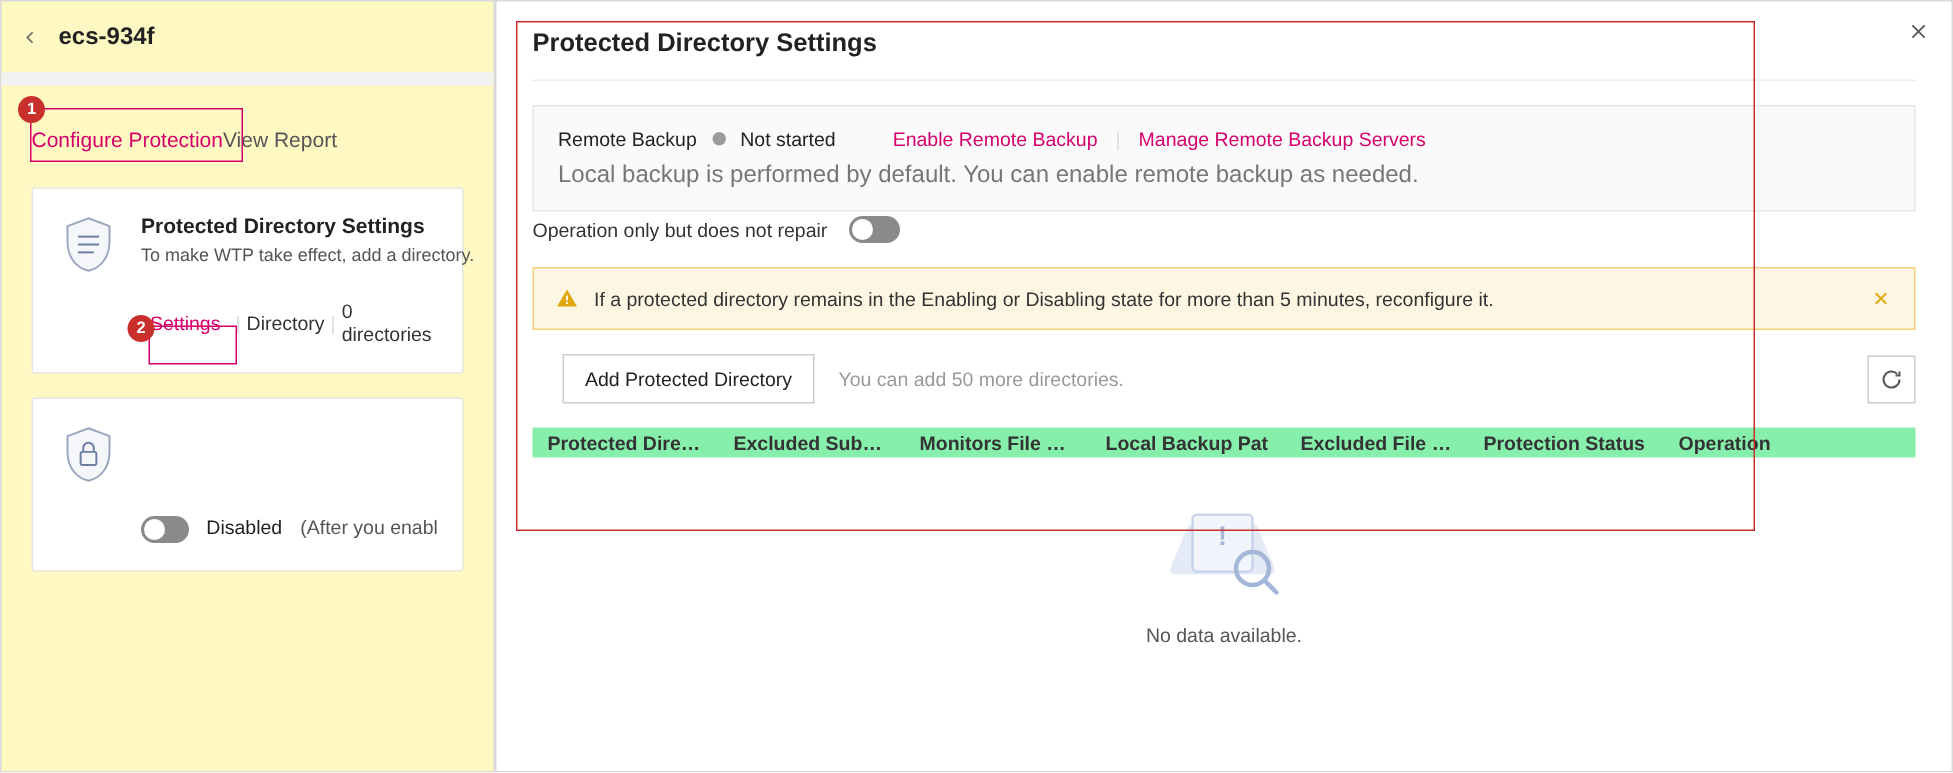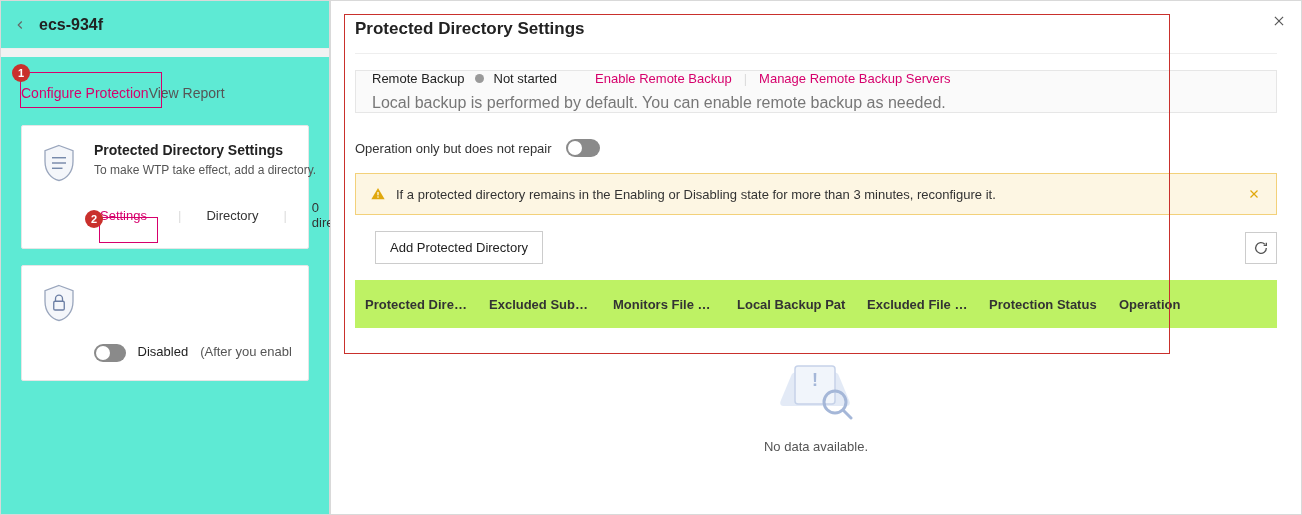--- a/index.html
+++ b/index.html
@@ -1,19 +1,19 @@
 <!DOCTYPE html>
 <html><head>
 <meta charset="utf-8">
 <style>
 * { box-sizing: border-box; margin: 0; padding: 0; }
 body { font-family: -apple-system, Arial, sans-serif; font-size: 13px; color: #333; background: #fff; width: 1302px; height: 515px; position: relative; overflow: hidden; }
 
 
-.left-page { position: absolute; left: 0; top: 0; width: 330px; height: 515px; background: #5eead4; border: 1px solid #d9d9d9; }
+.left-page { position: absolute; left: 0; top: 0; width: 330px; height: 515px; background: #fef9c3; border: 1px solid #d9d9d9; }
 .page-header { display: flex; align-items: center; height: 48px; padding: 0 12px; border-bottom: 1px solid #eee; }
 .back-chevron { width: 18px; height: 18px; color: #666; cursor: pointer; margin-right: 8px; display:flex; align-items:center; }
 .page-title { font-size: 16px; font-weight: 600; color: #222; }
 .gray-strip { height: 8px; background: #f2f2f2; }
 
 .tabs-row { display: flex; align-items: flex-end; padding: 20px 20px 0 20px; }
 .tab { font-size: 14px; color: #555; padding: 8px 0; cursor: pointer; }
 .tab.active { color: #d6006c; }
 
 .annot-box1 { position: absolute; border: 1px solid #d6006c; left: 20px; top: 72px; width: 142px; height: 36px; pointer-events: none; }
@@ -21,57 +21,57 @@
 .annot-badge.b1 { left: 12px; top: 64px; }
 .annot-box2 { position: absolute; border: 1px solid #d6006c; left: 99px; top: 217px; width: 59px; height: 26px; pointer-events: none; }
 .annot-badge.b2 { left: 85px; top: 210px; }
 
 .card { margin: 16px 20px 0 20px; background: #fff; border: 1px solid #e6e6e6; border-radius: 2px; padding: 16px 16px 18px 16px; position: relative; }
 .card-inner { display: flex; gap: 14px; }
 .shield-icon { width: 42px; height: 42px; flex-shrink: 0; }
 .card-title { font-size: 14px; font-weight: 600; color: #222; margin-bottom: 4px; }
 .card-sub { font-size: 12px; color: #555; line-height: 1.4; white-space: nowrap; overflow: hidden; }
 
-.card-links { margin-top: 16px; margin-left: 56px; display: flex; align-items: center; gap: 25px; font-size: 13px; color: #333; }
+.card-links { margin-top: 16px; margin-left: 56px; display: flex; align-items: center; gap: 4px; font-size: 13px; color: #333; }
 .card-links .link { color: #d6006c; cursor: pointer; padding: 4px 6px; }
 .card-links .sep { color: #ddd; }
 .card-links .static { color: #333; }
 
 .toggle-row { margin-top: 20px; margin-left: 56px; display: flex; align-items: flex-start; gap: 12px; font-size: 13px; }
 .toggle { width: 34px; height: 18px; border-radius: 9px; background: #8a8a8a; position: relative; }
 .toggle::after { content: ""; position: absolute; width: 14px; height: 14px; border-radius: 50%; background: #fff; top: 2px; left: 2px; }
 .toggle-label { color: #222; }
 .toggle-note { color: #555; white-space: nowrap; overflow: hidden; }
 
 
 .right-panel { position: absolute; left: 330px; top: 0; right: 0; height: 515px; background: #fff; border: 1px solid #d9d9d9; padding: 18px 24px 0 24px; }
 .close-x { position: absolute; right: 12px; top: 10px; width: 20px; height: 20px; color: #555; cursor: pointer; display:flex; align-items:center; justify-content:center; }
 .panel-title { font-size: 17px; font-weight: 700; color: #222; margin-bottom: 14px; }
 .hr { height: 1px; background: #eee; margin-bottom: 16px; }
 
-.info-bar { border: 1px solid #e6e6e6; background: #fafafa; padding: 0 16px; margin-bottom: 26px; }
+.info-bar { border: 1px solid #e6e6e6; background: #fafafa; padding: 14px 16px; margin-bottom: 3px; }
 .info-top { display: flex; align-items: center; gap: 10px; font-size: 13px; color: #222; flex-wrap: wrap; }
 .dot-gray { width: 9px; height: 9px; border-radius: 50%; background: #9a9a9a; display:inline-block; }
 .pink-link { color: #d6006c; cursor: pointer; }
 .info-sep { color: #ddd; padding: 0 2px; }
 .info-sub { margin-top: 8px; font-size: 16px; color: #777; }
 
 .mon-row { display: flex; align-items: center; gap: 14px; font-size: 13px; margin-bottom: 16px; }
 
 .warn-bar { display: flex; align-items: center; border: 1px solid #f3d17a; background: #fdf6e3; padding: 12px 14px; margin-bottom: 16px; }
 .warn-tri { color: #e0a80d; margin-right: 10px; width: 16px; height: 16px; display:flex; align-items:center; }
 .warn-text { font-size: 13px; color: #333; flex: 1; }
 .warn-x { color: #e0a80d; cursor: pointer; width: 16px; height: 16px; display:flex; align-items:center; justify-content:center; }
 
 .add-row { display: flex; align-items: center; margin-bottom: 16px; margin-left: 20px; }
 .add-btn { border: 1px solid #ccc; background: #fff; padding: 8px 14px; font-size: 13px; color: #222; cursor: pointer; }
 .add-hint { margin-left: 16px; font-size: 13px; color: #999; }
 .refresh-btn { margin-left: auto; border: 1px solid #ccc; background: #fff; width: 32px; height: 32px; display: flex; align-items: center; justify-content: center; color: #555; cursor: pointer; }
 
-.table-head { display: flex; background: #bef264; height: 48px; align-items: center; font-size: 13px; font-weight: 600; color: #333; }
+.table-head { display: flex; background: #86efac; height: 20px; align-items: center; font-size: 13px; font-weight: 600; color: #333; }
 .th { padding: 0 10px; overflow: hidden; white-space: nowrap; text-overflow: ellipsis; }
 .th1 { width: 124px; } .th2 { width: 124px; } .th3 { width: 124px; } .th4 { width: 130px; } .th5 { width: 122px; } .th6 { width: 130px; } .th7 { flex: 1; }
 
 .empty-zone { text-align: center; padding-top: 28px; }
 .empty-svg { opacity: 0.8; }
 .empty-text { margin-top: 10px; font-size: 13px; color: #555; }
 
 .red-outline { position: absolute; border: 1px solid #c9302c; left: 344px; top: 14px; width: 826px; height: 340px; pointer-events: none; }
 </style>
 </head>
@@ -165,31 +165,32 @@
   </div>
 
   <div class="warn-bar">
     <span class="warn-tri">
       <svg viewBox="0 0 24 24" width="16" height="16" fill="currentColor">
           <path d="M12 3 L22 20 H2 Z"></path>
           <rect x="11" y="9" width="2" height="5" fill="#fdf6e3"></rect>
           <rect x="11" y="15.5" width="2" height="2" fill="#fdf6e3"></rect>
         </svg>
     </span>
-    <span class="warn-text">If a protected directory remains in the Enabling or Disabling state for more than 3 minutes, reconfigure it.</span>
+    <span class="warn-text">If a protected directory remains in the Enabling or Disabling state for more than 5 minutes, reconfigure it.</span>
     <span class="warn-x">
       <svg viewBox="0 0 24 24" width="12" height="12" stroke="currentColor" stroke-width="2.5">
           <line x1="5" y1="5" x2="19" y2="19"></line>
           <line x1="19" y1="5" x2="5" y2="19"></line>
         </svg>
     </span>
   </div>
 
   <div class="add-row">
     <button class="add-btn">Add Protected Directory</button>
+    <span class="add-hint">You can add 50 more directories.</span>
     <div class="refresh-btn">
       <svg viewBox="0 0 24 24" width="16" height="16" fill="none" stroke="currentColor" stroke-width="2">
           <path d="M20 12a8 8 0 1 1-2.34-5.66"></path>
           <polyline points="20 4 20 8 16 8"></polyline>
         </svg>
     </div>
   </div>
 
   <div class="table-head">
     <div class="th th1">Protected Direc…</div>

